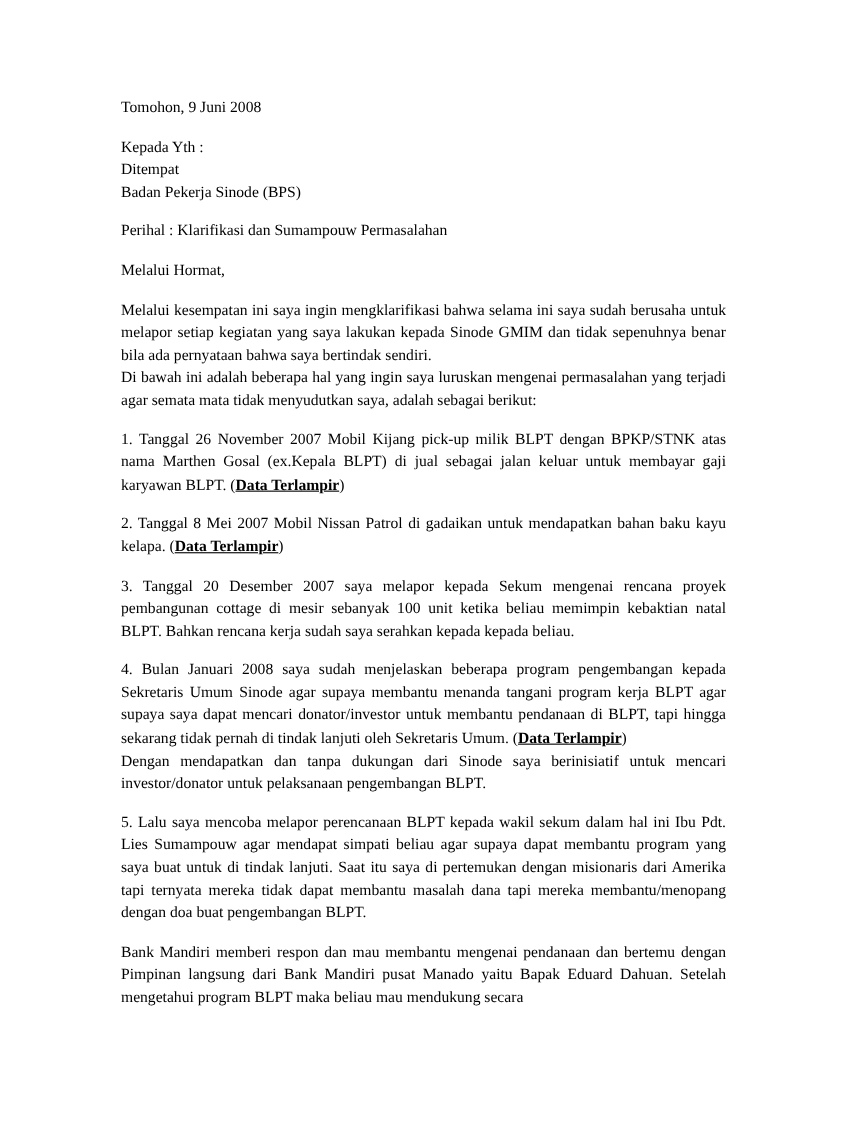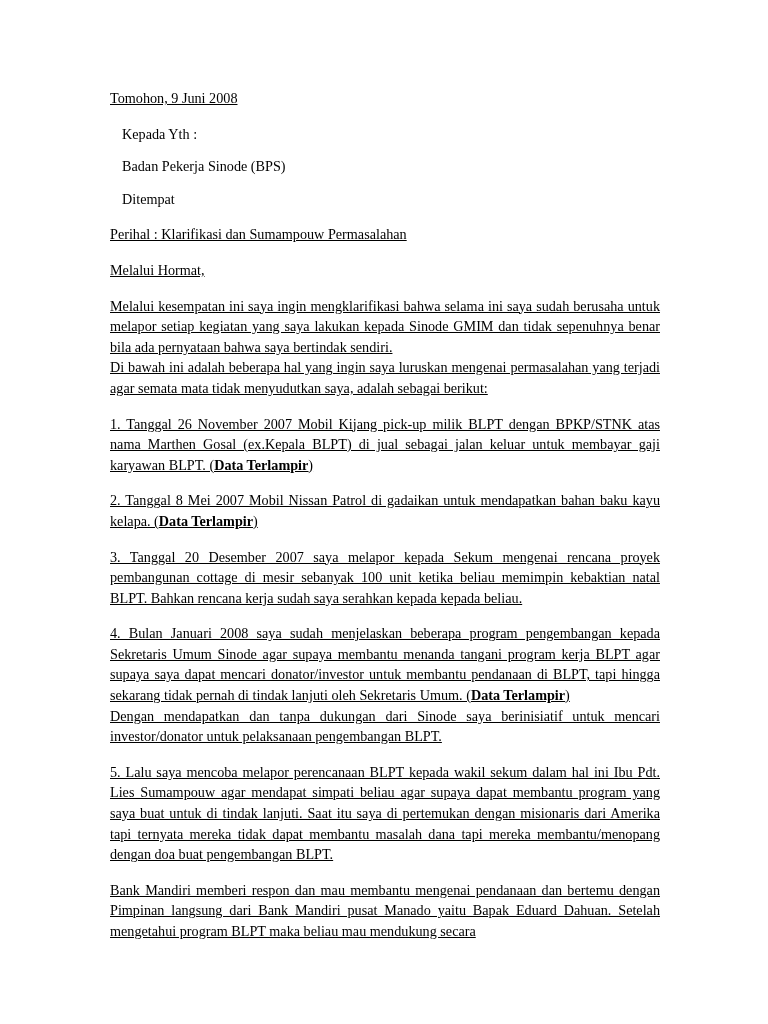--- a/index.html
+++ b/index.html
@@ -22,52 +22,51 @@
     box-sizing: border-box;
     padding: 88px 108px 0 110px;
   }
   .doc-body {
     font-size: 14.2px;
     line-height: 1.45;
   }
   .para {
     margin: 0 0 15px 0;
     text-align: justify;
-    text-decoration: underline;
   }
   .para.tight {
     margin-bottom: 0;
   }
   .block {
     margin: 0 0 15px 0;
   }
   .line {
-    margin: 12px;
+    margin: 0;
     text-align: left;
   }
   .u-bold {
     font-weight: bold;
     text-decoration: underline;
   }
   .nowrap {
     white-space: nowrap;
   }
 </style>
 </head>
 <body>
 
 <div class="page">
   <div class="doc-body">
 
     <p class="para">Tomohon,  9 Juni 2008</p>
 
     <div class="block">
       <p class="line">Kepada Yth :</p>
+      <p class="line">Ditempat</p>
       <p class="line">Badan Pekerja Sinode (BPS)</p>
-      <p class="line">Ditempat</p>
     </div>
 
     <p class="para">Perihal : Klarifikasi dan Sumampouw Permasalahan</p>
 
     <p class="para">Melalui Hormat,</p>
 
     <p class="para tight">Melalui kesempatan ini saya ingin mengklarifikasi bahwa selama ini saya sudah berusaha untuk melapor setiap kegiatan yang saya lakukan kepada Sinode GMIM dan tidak sepenuhnya benar bila ada pernyataan bahwa saya bertindak sendiri.</p>
     <p class="para">Di bawah ini adalah beberapa hal yang ingin saya luruskan mengenai permasalahan yang terjadi agar semata mata tidak menyudutkan saya, adalah sebagai berikut:</p>
 
     <p class="para"><span>1. Tanggal 26 November 2007 Mobil Kijang pick-up milik BLPT dengan BPKP/STNK atas nama Marthen Gosal (ex.Kepala BLPT) di jual sebagai jalan keluar untuk membayar gaji karyawan BLPT. (</span><span class="u-bold">Data Terlampir</span><span>)</span></p>

